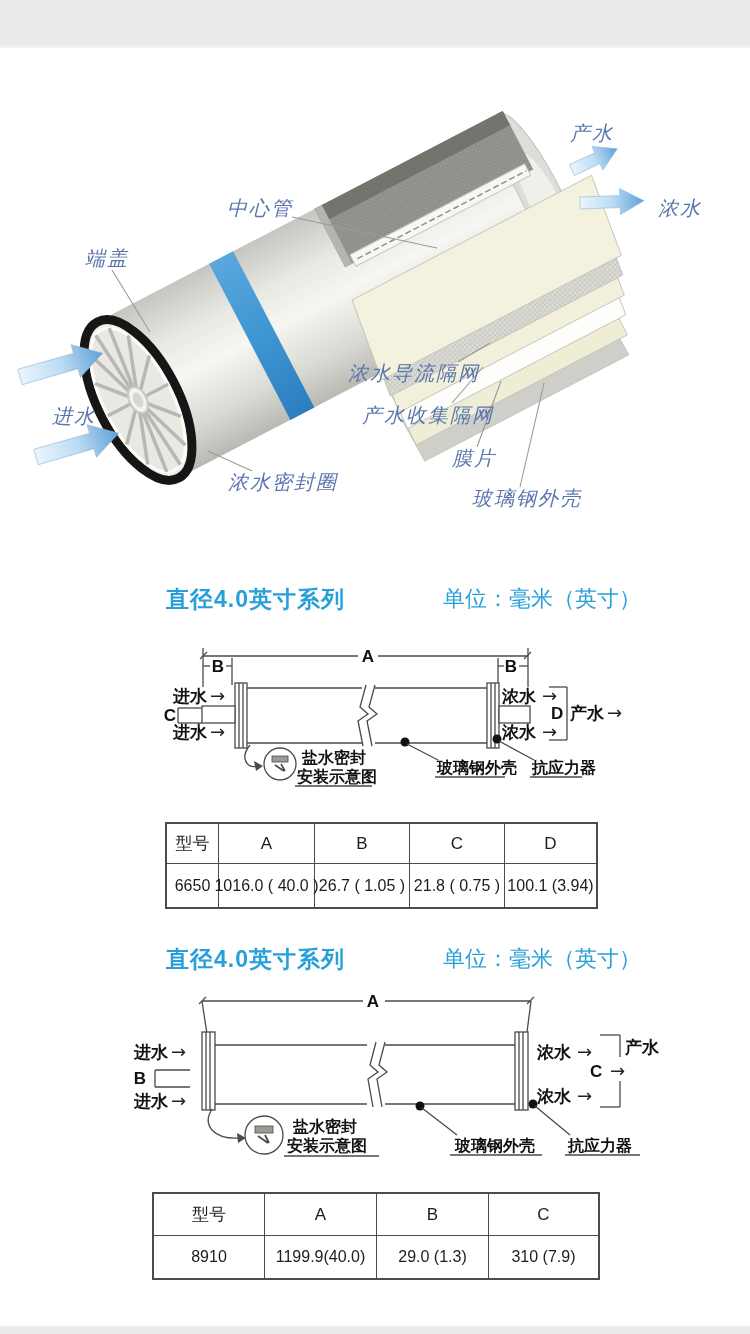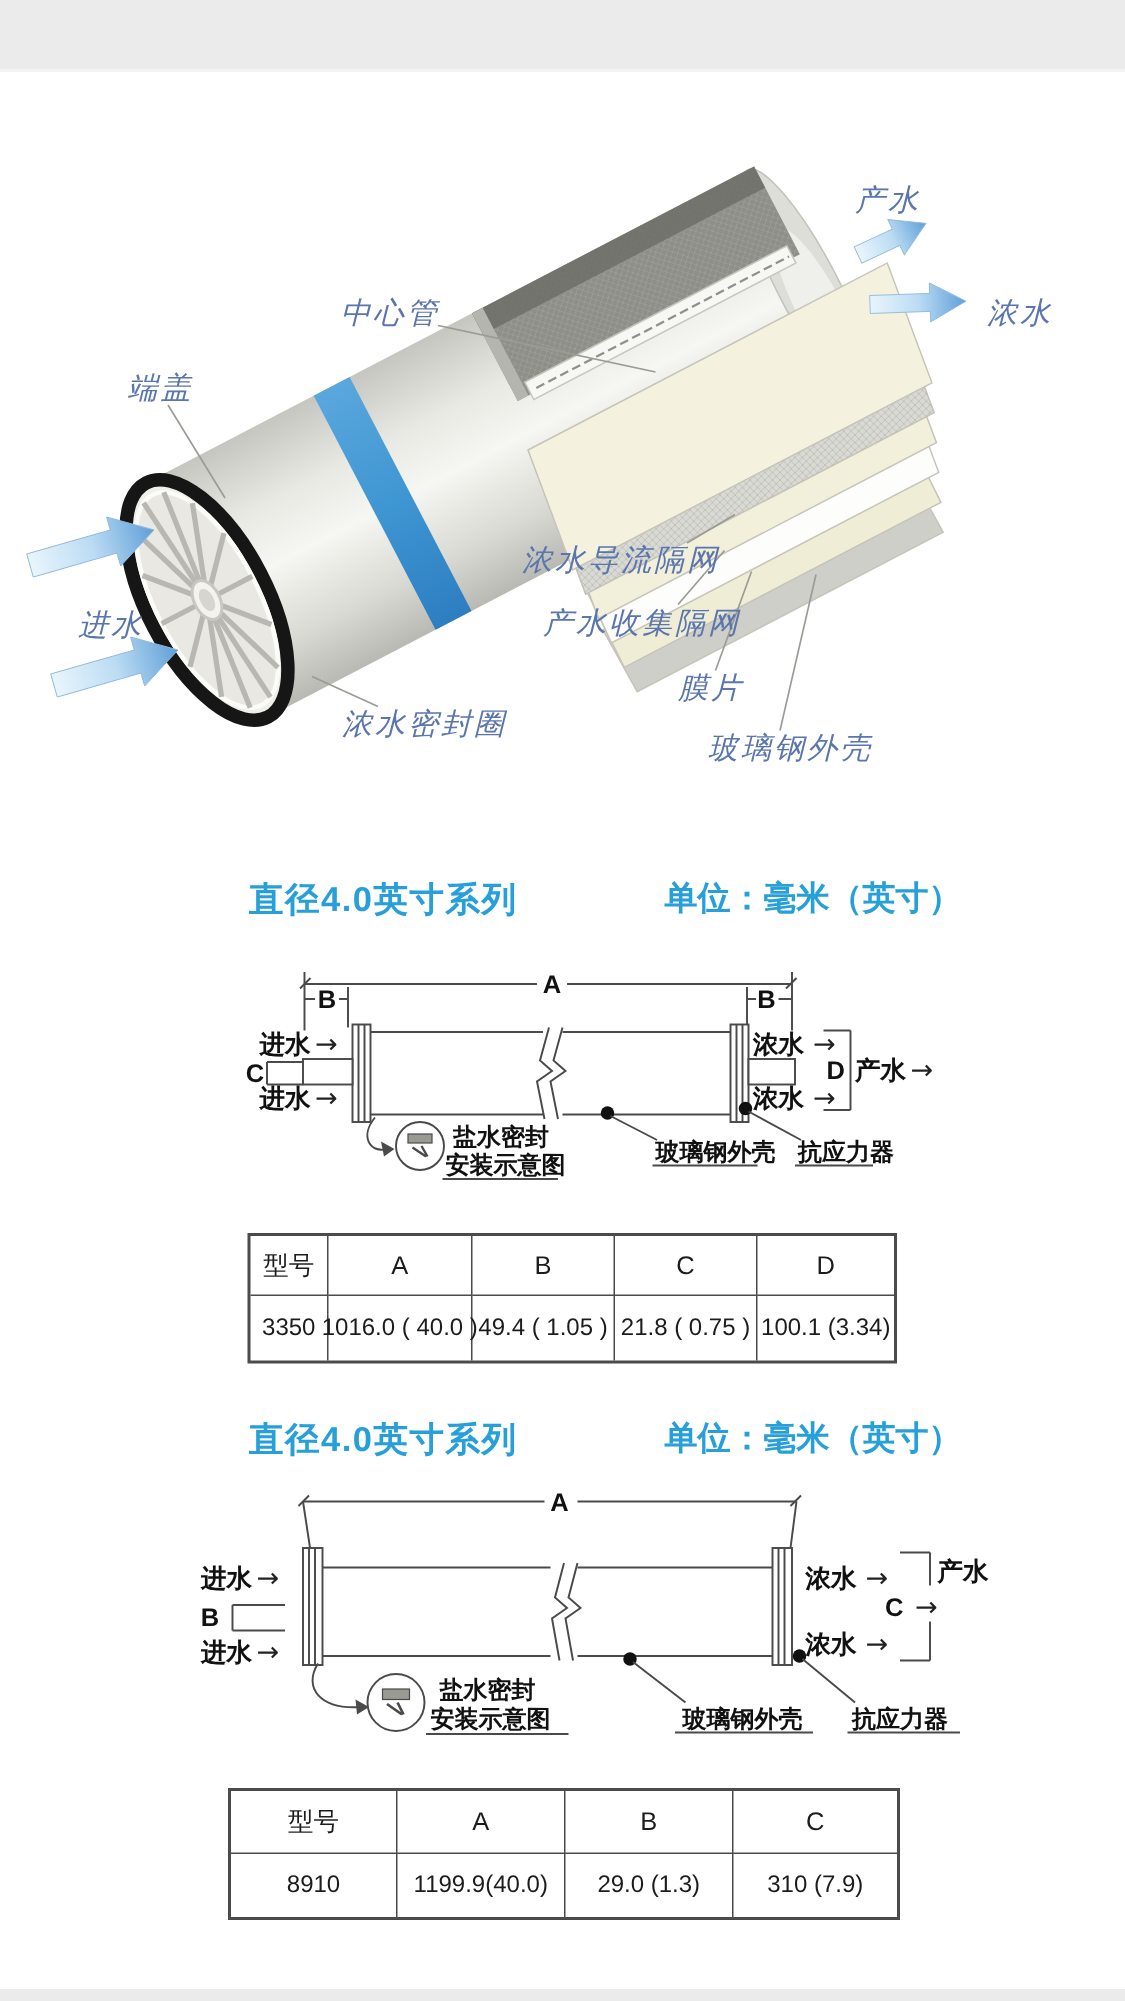--- a/index.html
+++ b/index.html
@@ -10,21 +10,21 @@
   .band-top{position:absolute;left:0;top:0;width:750px;height:46px;background:#ebebeb;border-bottom:2px solid #f3f3f3;}
   .band-bottom{position:absolute;left:0;top:1326px;width:750px;height:8px;background:#ebebeb;}
 
   .illu-svg{position:absolute;left:0;top:85px;}
   .dia-svg{position:absolute;}
   .dia1{left:130px;top:645px;}
   .dia2{left:95px;top:985px;}
 
   .sec-head{position:absolute;width:750px;height:30px;margin-left:36px;}
   .sec-head .title{position:absolute;left:130px;top:0;font-size:23px;font-weight:bold;color:#27a0da;letter-spacing:1px;}
-  .sec-head .unit{position:absolute;left:407px;top:0;font-size:22px;font-weight:bold;color:#27a0da;}
+  .sec-head .unit{position:absolute;left:407px;top:0;font-size:22px;font-weight:normal;color:#27a0da;}
   .head1{top:584px;}
   .head2{top:944px;}
 
   
   .tbl{position:absolute;display:grid;border:2px solid #4b4b4b;background:#fff;color:#1c1c1c;}
   .tbl .cell{
     border-right:1px solid #4b4b4b;border-bottom:1px solid #4b4b4b;
     display:flex;align-items:center;justify-content:center;
     font-size:16px;white-space:nowrap;
   }
@@ -234,25 +234,25 @@
   <text class="dsm" x="307" y="128">玻璃钢外壳</text>
   <text class="dsm" x="402" y="128">抗应力器</text>
 </svg>
 
 <div class="tbl tbl1">
   <div class="cell hdr">型号</div>
   <div class="cell hdr">A</div>
   <div class="cell hdr">B</div>
   <div class="cell hdr">C</div>
   <div class="cell hdr last-col">D</div>
-  <div class="cell last-row">3350</div>
+  <div class="cell last-row">6650</div>
   <div class="cell last-row">1016.0 ( 40.0 )</div>
-  <div class="cell last-row">49.4 ( 1.05 )</div>
+  <div class="cell last-row">26.7 ( 1.05 )</div>
   <div class="cell last-row">21.8 ( 0.75 )</div>
-  <div class="cell last-row last-col">100.1 (3.34)</div>
+  <div class="cell last-row last-col">100.1 (3.94)</div>
 </div>
 
 <div class="sec-head head2">
   <span class="title">直径4.0英寸系列</span>
   <span class="unit">单位：毫米（英寸）</span>
 </div>
 
 <svg class="dia-svg dia2" width="580" height="185" viewBox="0 0 580 185">
   <g class="dln">
 

